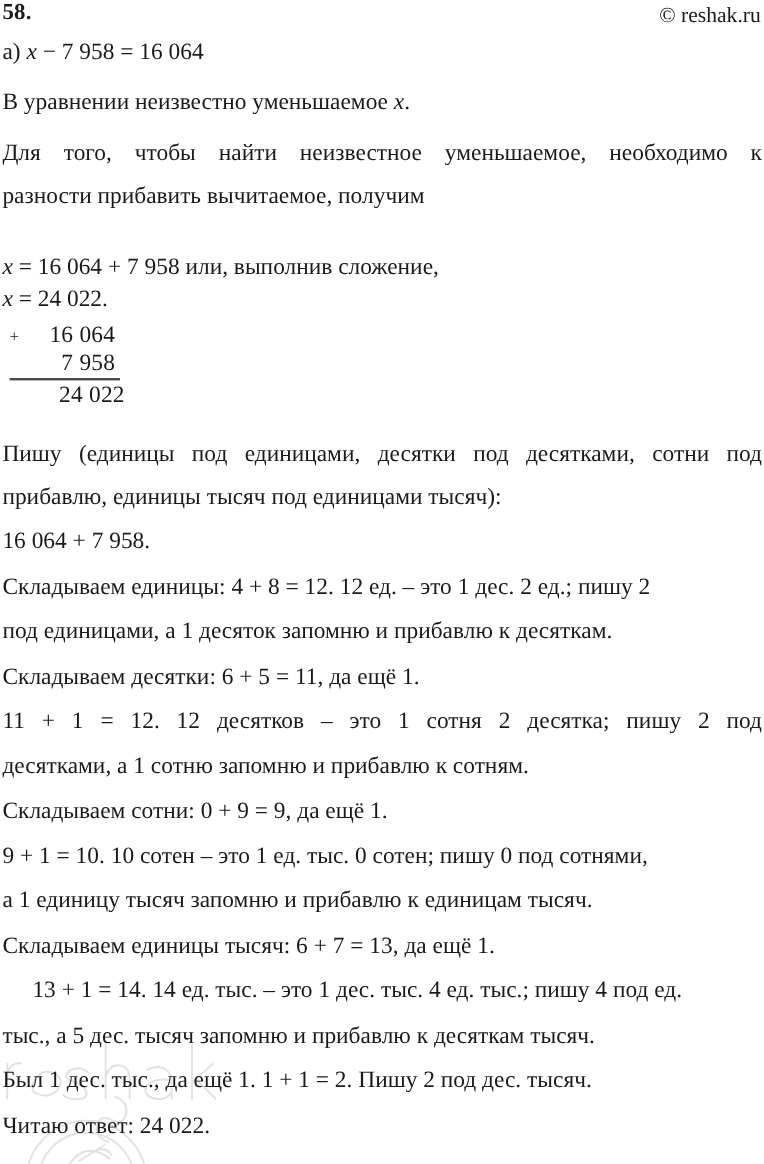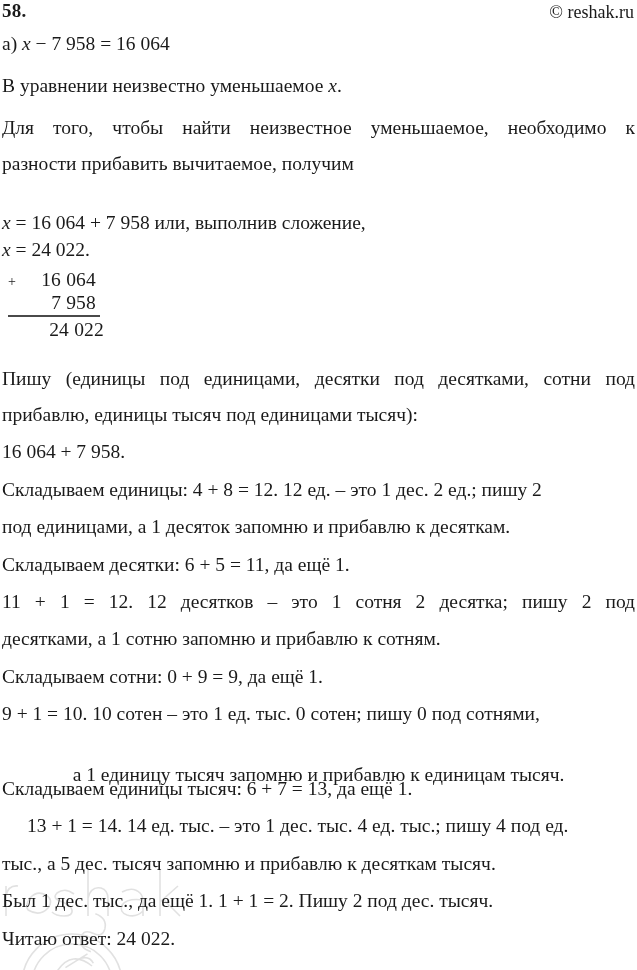--- a/index.html
+++ b/index.html
@@ -184,21 +184,21 @@
       <div class="line justified" style="top: 339px;">Пишу (единицы под единицами, десятки под десятками, сотни под</div>
       <div class="line" style="top: 375px;">прибавлю, единицы тысяч под единицами тысяч):</div>
       <div class="line" style="top: 412px;">16 064 + 7 958.</div>
       <div class="line" style="top: 450px;">Складываем единицы:  4 + 8 = 12. 12 ед. – это 1 дес. 2 ед.; пишу 2</div>
       <div class="line" style="top: 487px;">под единицами, а 1 десяток запомню и прибавлю к десяткам.</div>
       <div class="line" style="top: 525px;">Складываем десятки:  6 + 5 = 11, да ещё 1.</div>
       <div class="line justified" style="top: 562px;">11 + 1 = 12.  12 десятков – это 1 сотня 2 десятка; пишу 2 под</div>
       <div class="line" style="top: 599px;">десятками, а 1 сотню запомню и прибавлю к сотням.</div>
       <div class="line" style="top: 637px;">Складываем сотни:  0 + 9 = 9, да ещё 1.</div>
       <div class="line" style="top: 674px;">9 + 1 = 10. 10 сотен – это 1 ед. тыс. 0 сотен; пишу 0 под сотнями,</div>
-      <div class="line" style="top: 735px; text-align: center;">а 1 единицу тысяч запомню и прибавлю к единицам тысяч.</div>
+      <div class="line" style="top: 711px;">а 1 единицу тысяч запомню и прибавлю к единицам тысяч.</div>
       <div class="line" style="top: 749px;">Складываем единицы тысяч:  6 + 7 = 13, да ещё 1.</div>
       <div class="line" style="top: 786px; margin-left: 25px;">13 + 1 = 14. 14 ед. тыс. – это 1 дес. тыс. 4 ед. тыс.; пишу 4 под ед.</div>
       <div class="line" style="top: 824px;">тыс., а 5 дес. тысяч запомню и прибавлю к десяткам тысяч.</div>
       <div class="line" style="top: 861px;">Был 1 дес. тыс., да ещё 1.  1 + 1 = 2. Пишу 2 под дес. тысяч.</div>
       <div class="line" style="top: 899px;">Читаю ответ: 24 022.</div>
     </div>
 
   <div class="column-sum">
     <div class="cs-row">
       <span class="cs-plus">+</span>

